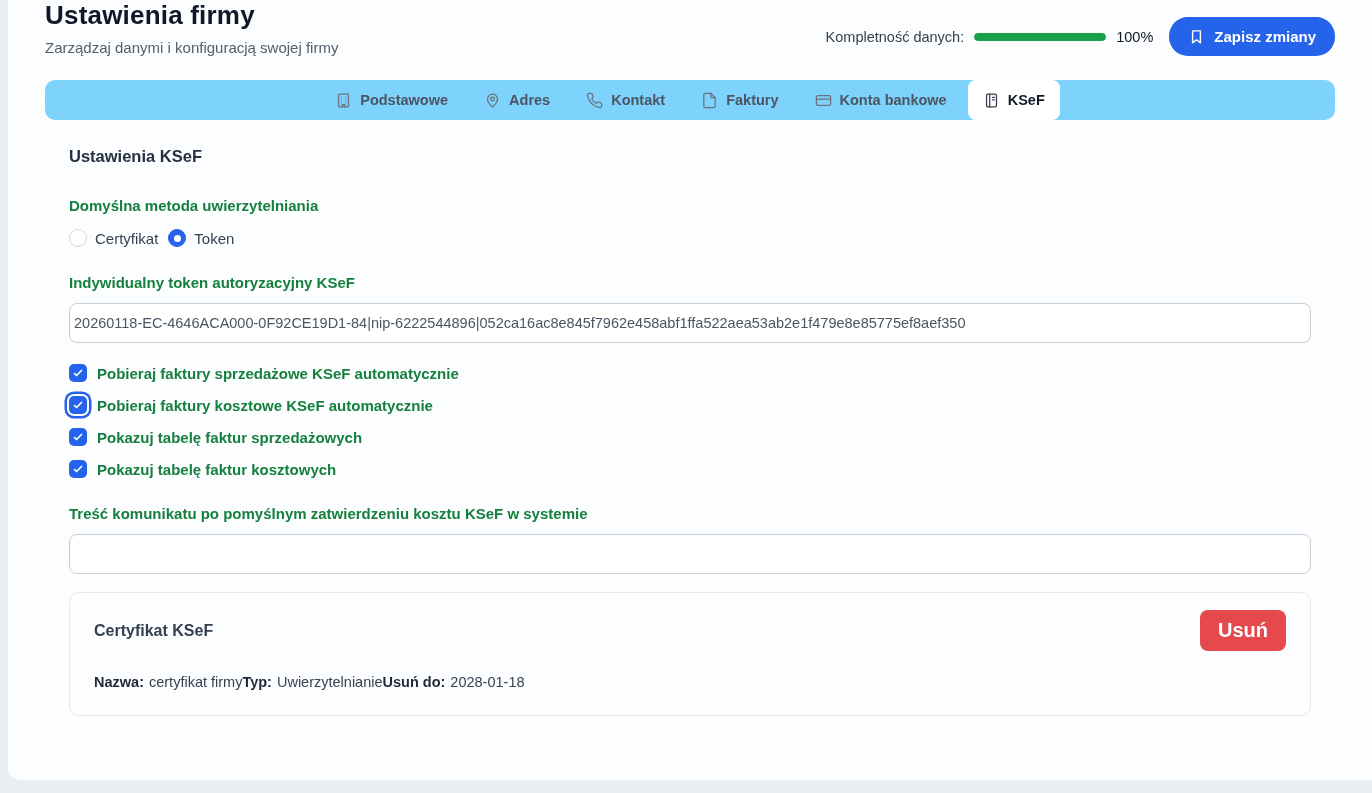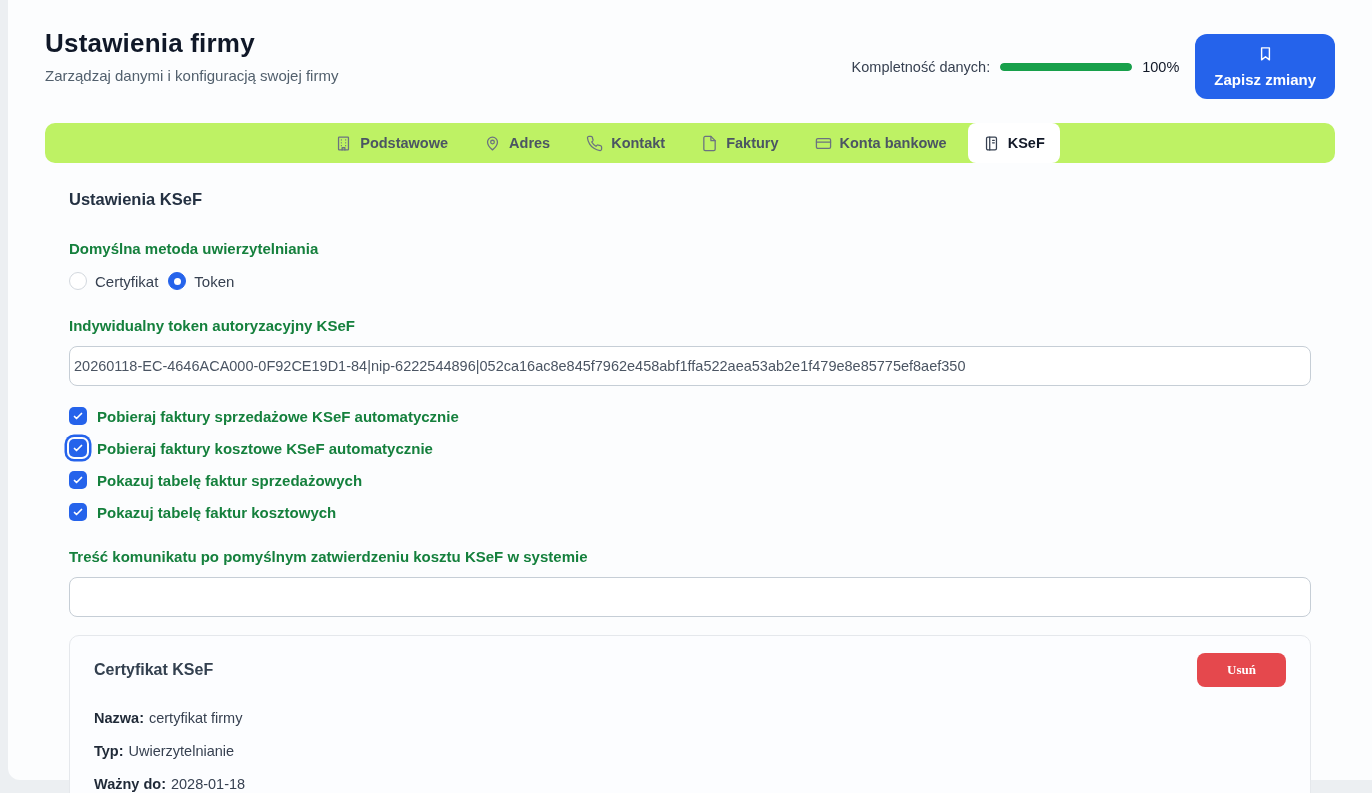--- a/index.html
+++ b/index.html
@@ -9,38 +9,38 @@
     background: #eceff2;
     color: #1f2937;
   }
   .panel {
     position: absolute; left: 8px; top: 0; right: 0; bottom: 13px;
     background: #fcfdfe;
     border-bottom-left-radius: 12px;
     padding: 0 37px;
   }
   
-  .topbar { display: flex; justify-content: space-between; align-items: flex-start; padding-top: 28px; }
+  .topbar { display: flex; justify-content: space-between; align-items: flex-end; }
   .topbar h1 { font-size: 26px; font-weight: 700; color: #101828; letter-spacing: .2px; }
   .topbar .subtitle { margin-top: 8px; font-size: 15px; color: #52606d; }
   .top-actions { display: flex; align-items: center; margin-top: 6px; }
   .completeness-label { font-size: 14.5px; color: #374151; margin-right: 10px; }
   .progress { width: 132px; height: 8px; border-radius: 4px; background: #e5e7eb; overflow: hidden; margin-right: 10px; }
   .progress-fill { height: 100%; border-radius: 4px; background: #18a04b; }
   .completeness-value { font-size: 14.5px; color: #111827; margin-right: 16px; }
   .btn-primary {
     display: inline-flex; align-items: center; gap: 9px;
     background: #2563eb; color: #fff; border: none; cursor: pointer;
     font-family: inherit; font-size: 15px; font-weight: 700;
-    padding: 11px 19px; border-radius: 12px; flex-direction: column;
+    padding: 11px 19px; border-radius: 19px;
   }
   .btn-primary svg { display: block; }
   
   .tabbar {
-    margin-top: 24px; height: 40px; background: #bef264; border-radius: 10px;
+    margin-top: 24px; height: 40px; background: #7dd3fc; border-radius: 10px;
     display: flex; align-items: stretch; justify-content: center; gap: 6px;
   }
   .tab {
     display: flex; align-items: center; gap: 8px;
     padding: 0 15px; border: none; background: transparent; cursor: pointer;
     font-family: inherit; font-size: 14.5px; font-weight: 600; color: #4b5563;
     border-radius: 8px;
   }
   .tab svg { display: block; color: #6b7280; }
   .tab.active { background: #ffffff; color: #111827; }
@@ -72,24 +72,24 @@
   .checkbox-row .field-label { cursor: pointer; }
   
   .cert-card {
     margin-top: 18px; border: 1px solid #e5e8ec; border-radius: 10px; background: #fcfdff;
     padding: 17px 24px 21px 24px;
   }
   .cert-head { display: flex; justify-content: space-between; align-items: center; }
   .cert-title { font-size: 16px; font-weight: 600; color: #33404f; }
   .btn-danger {
     background: #e5484d; color: #fff; border: none; cursor: pointer;
-    font-family: Liberation Serif, serif; font-size: 13px; font-weight: 600;
-    padding: 9px 30px; border-radius: 8px;
-  }
-  .cert-fields { margin-top: 20px; display: flex; flex-direction: column; gap: 10px; }
+    font-family: Liberation Sans, sans-serif; font-size: 20px; font-weight: 600;
+    padding: 9px 18px; border-radius: 8px;
+  }
+  .cert-fields { margin-top: 20px; display: flex; flex-direction: row; }
   .cert-line { font-size: 14.5px; color: #374151; line-height: 1.6; }
   .cert-line .b { font-weight: 700; color: #1f2937; margin-right: 5px; }
 </style>
 </head>
 <body>
 
 <div class="panel">
 
   <header class="topbar">
     <div>
@@ -231,20 +231,20 @@
         <button class="btn-danger">Usuń</button>
       </div>
       <div class="cert-fields">
         <div class="cert-line">
           <span class="b">Nazwa:</span><span>certyfikat firmy</span>
         </div>
         <div class="cert-line">
           <span class="b">Typ:</span><span>Uwierzytelnianie</span>
         </div>
         <div class="cert-line">
-          <span class="b">Ważny do:</span><span>2028-01-18</span>
+          <span class="b">Usuń do:</span><span>2028-01-18</span>
         </div>
       </div>
 
     </div>
   </section>
 
 </div>
 
 </body></html>

